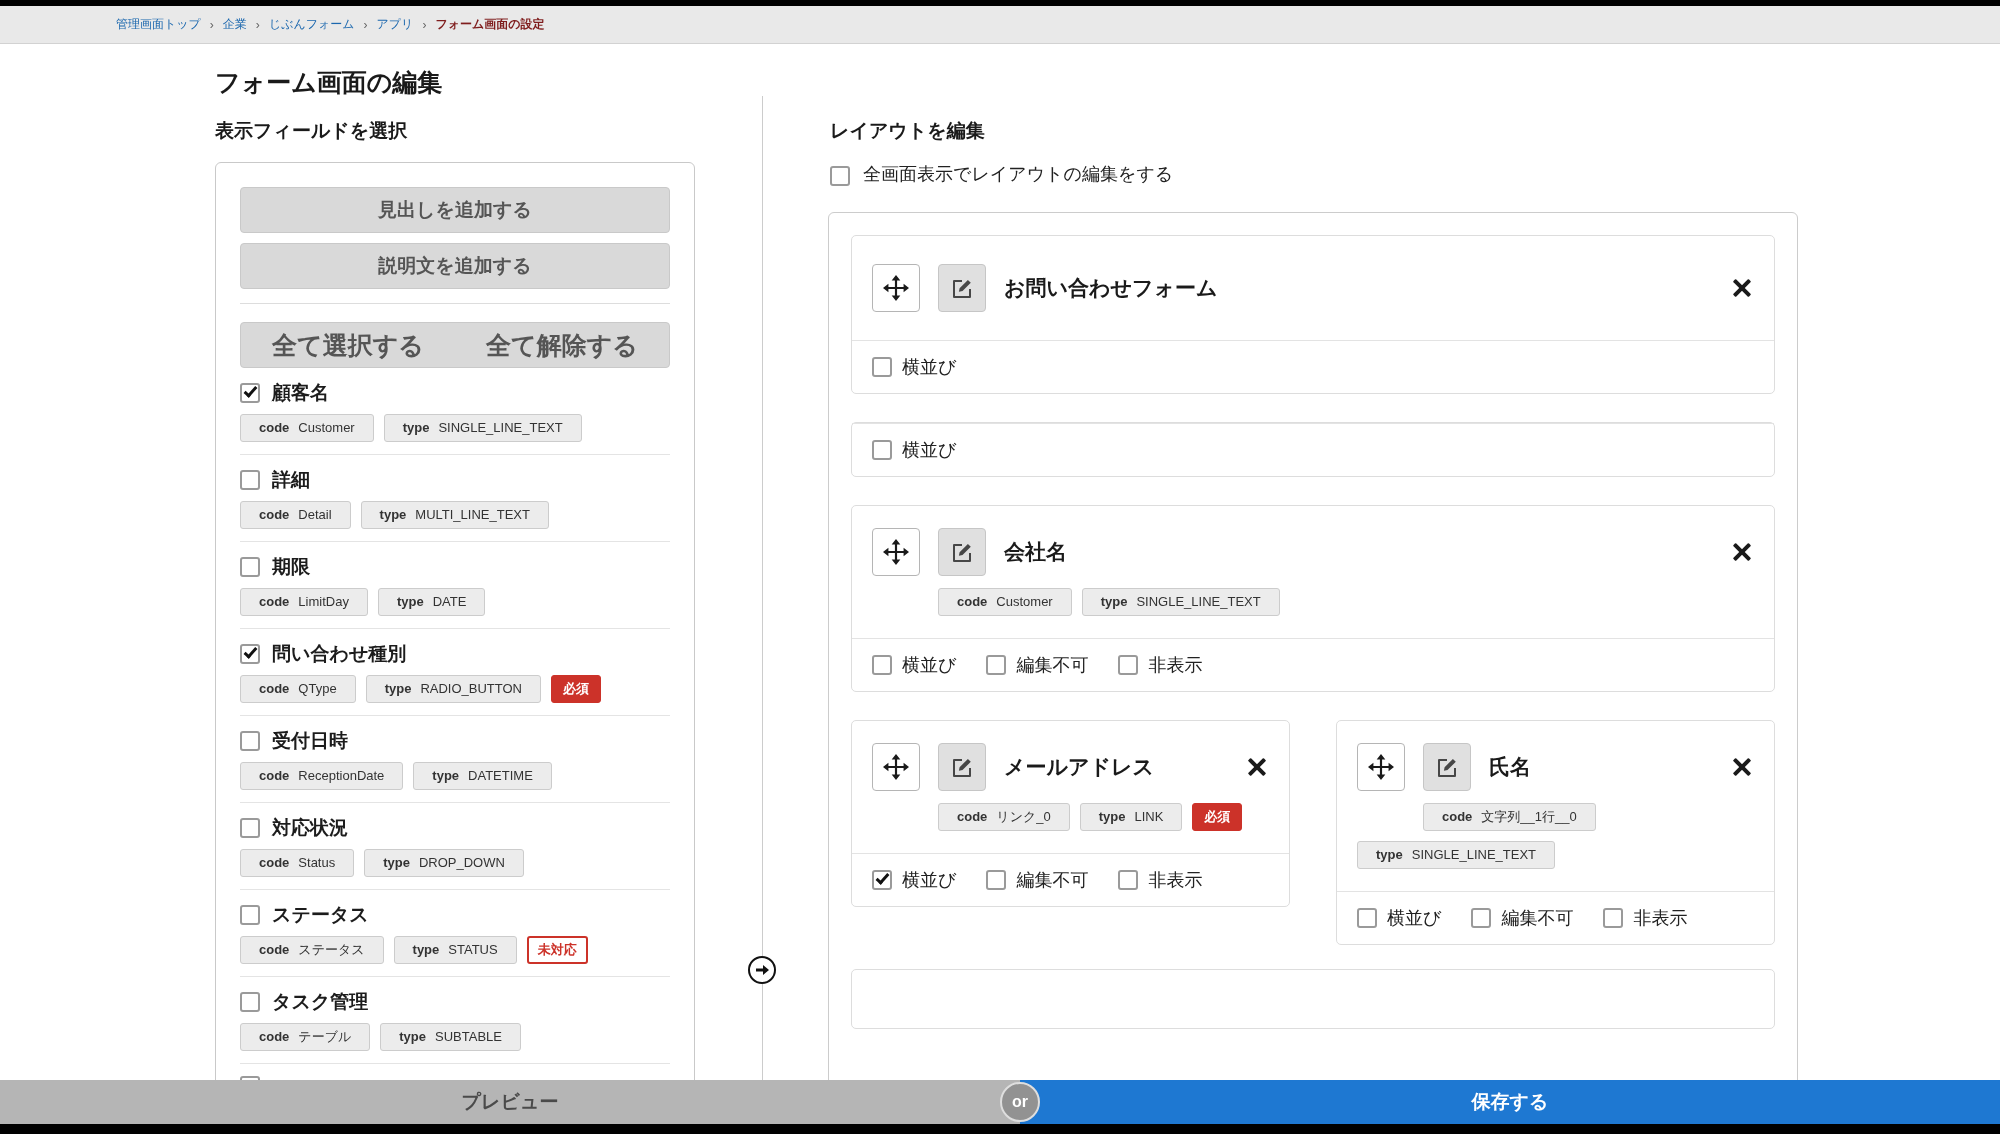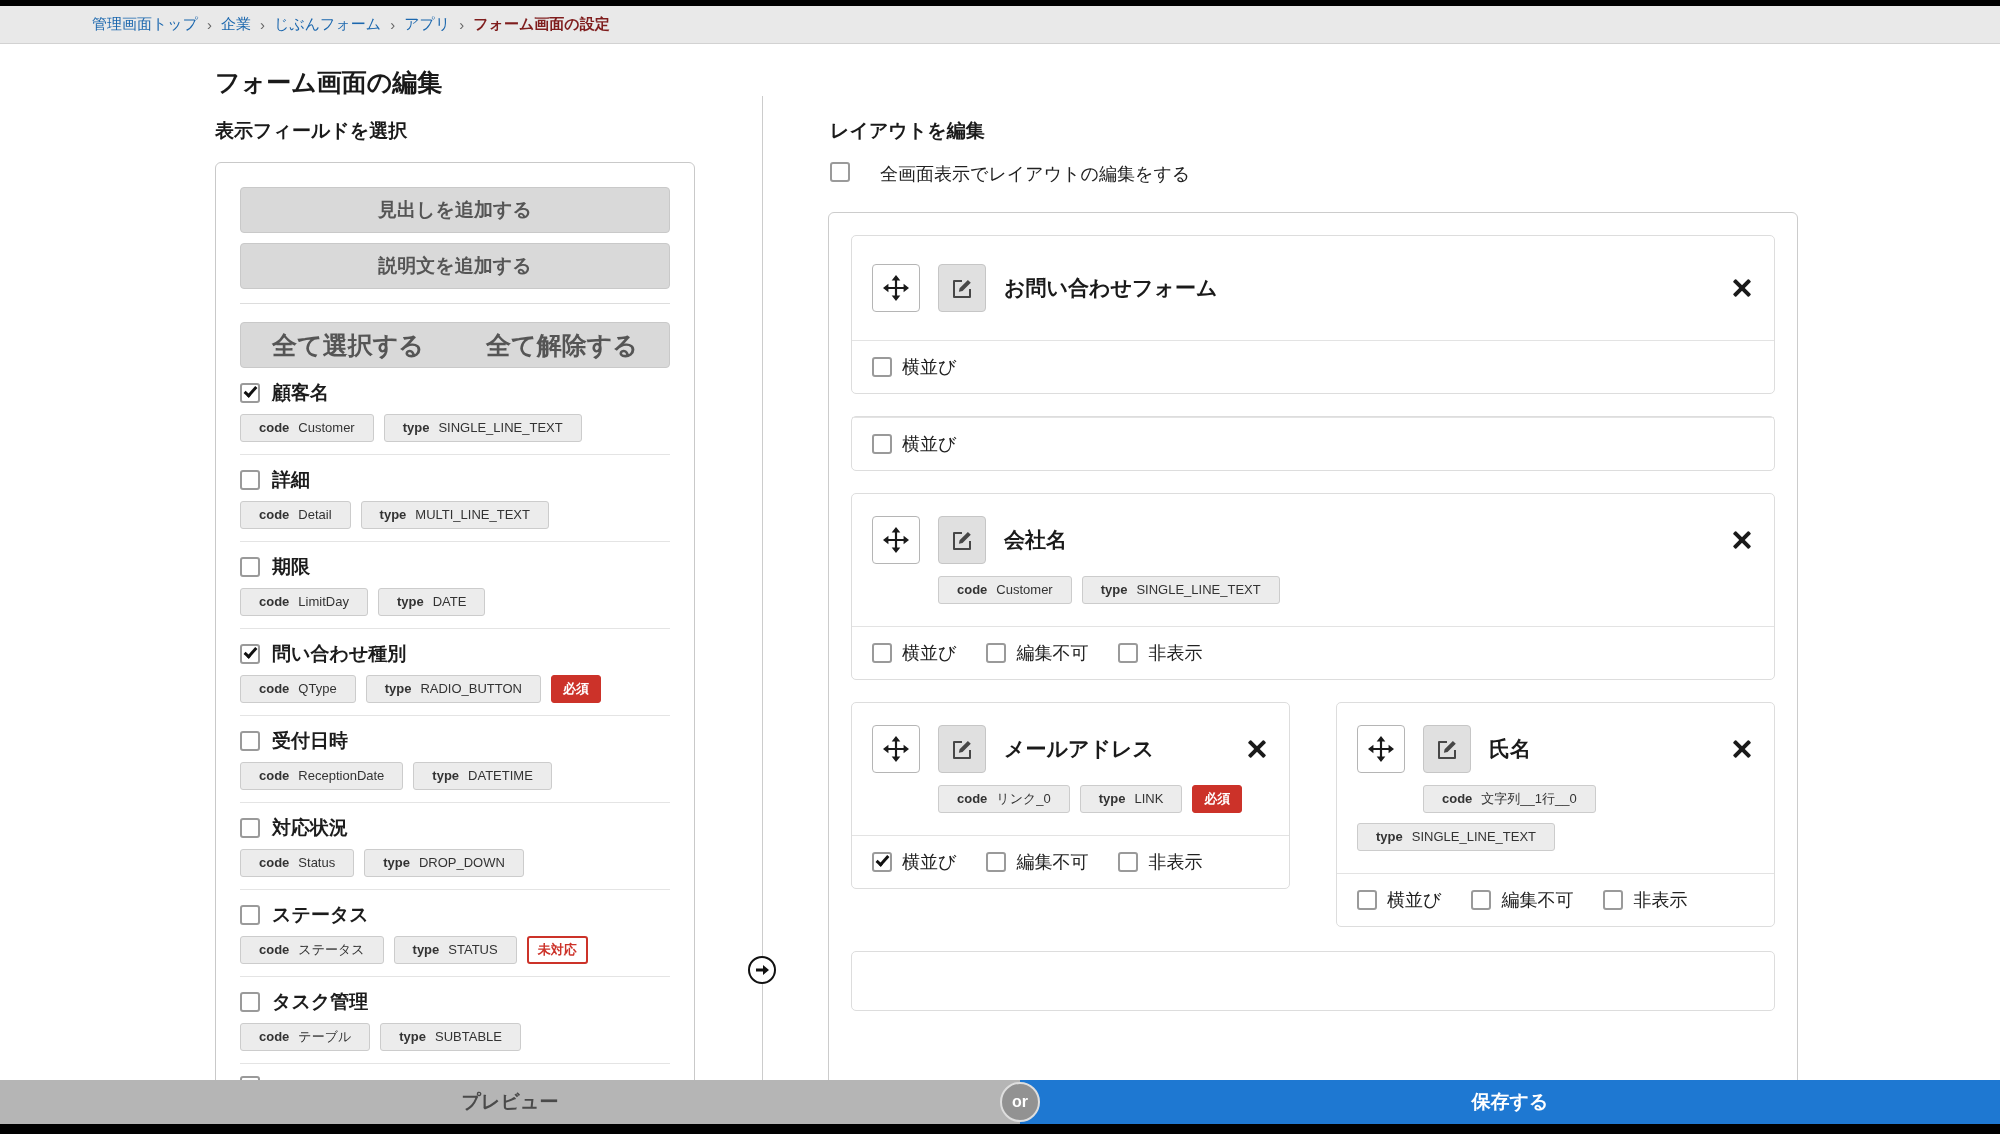--- a/index.html
+++ b/index.html
@@ -2,21 +2,21 @@
 <html><head>
 <meta charset="utf-8">
 <style>
   *{box-sizing:border-box;margin:0;padding:0}
   html,body{width:2000px;height:1134px;overflow:hidden}
   body{font-family:"Liberation Sans","DejaVu Sans",sans-serif;color:#222;background:#000}
   .screen{position:relative;width:2000px;height:1134px;background:#000}
 
   
   .topbar{position:absolute;top:6px;left:0;width:100%;height:38px;background:#e9e9e9;border-bottom:1px solid #d2d2d2}
-  .breadcrumb{padding-left:92px;height:100%;display:flex;align-items:center;gap:9px;font-size:15px}
+  .breadcrumb{padding-left:116px;height:100%;display:flex;align-items:center;gap:9px;font-size:12px}
   .crumb-link{color:#1b67ae;text-decoration:none;cursor:pointer}
   .crumb-sep{color:#666}
   .crumb-current{color:#7f1d1d;font-weight:bold}
 
   
   .main{position:absolute;top:44px;left:0;width:100%;bottom:54px;background:#fff;overflow:hidden}
   .page-title{position:absolute;left:215px;top:22px;font-size:25px;font-weight:bold;color:#1a1a1a}
   .section-heading{position:absolute;font-size:19px;font-weight:bold;color:#1a1a1a}
   #fields-heading{left:215px;top:74px}
   #layout-heading{left:830px;top:74px}
@@ -42,23 +42,23 @@
   .chip{display:inline-flex;align-items:center;gap:9px;background:#ececec;border:1px solid #ccc;border-radius:3px;padding:4px 18px;font-size:13px;color:#333;white-space:nowrap;line-height:18px}
   .chip b{font-weight:bold}
   .chip.req{background:#cc3229;border-color:#cc3229;color:#fff;font-weight:bold;padding:4px 11px}
   .chip.status{background:#fff;border:2px solid #cc3229;color:#cc3229;font-weight:bold;padding:3px 9px}
 
   
   .col-divider{position:absolute;left:762px;top:52px;bottom:0;width:1px;background:#ccc}
   .panel-arrow{position:absolute;left:748px;top:912px;width:28px;height:28px;border-radius:50%;background:#fff;border:2px solid #111;display:flex;align-items:center;justify-content:center;cursor:pointer}
 
   
-  .fullscreen-row{position:absolute;left:830px;top:118px;display:flex;align-items:flex-start;gap:30px;font-size:18px;cursor:pointer}
+  .fullscreen-row{position:absolute;left:830px;top:118px;display:flex;align-items:flex-end;gap:13px;font-size:18px;cursor:pointer}
   .layout-container{position:absolute;left:828px;top:168px;width:970px;height:1200px;background:#fff;border:1px solid #ccc;border-radius:6px;padding:22px}
-  .layout-block{background:#fff;border:1px solid #ddd;border-radius:5px;margin-bottom:22px}
+  .layout-block{background:#fff;border:1px solid #ddd;border-radius:5px;margin-bottom:28px}
   .layout-block.partial{height:60px}
   .block-header{display:flex;align-items:center;gap:18px}
   .layout-block.simple .block-header{padding:28px 20px}
   .layout-block.field .block-header{padding:22px 20px 0}
   .move-box{width:48px;height:48px;border:1px solid #b5b5b5;border-radius:4px;background:#fff;display:flex;align-items:center;justify-content:center;cursor:grab;flex:0 0 auto}
   .edit-btn{width:48px;height:48px;background:#e0e0e0;border:1px solid #c6c6c6;border-radius:4px;display:flex;align-items:center;justify-content:center;cursor:pointer;flex:0 0 auto}
   .icon-wrap{display:flex}
   .block-title{font-size:21px;font-weight:bold;color:#1a1a1a}
   .block-text{font-size:18px;line-height:28px;color:#222}
   .close-btn{margin-left:auto;width:24px;height:24px;position:relative;cursor:pointer;flex:0 0 auto}

